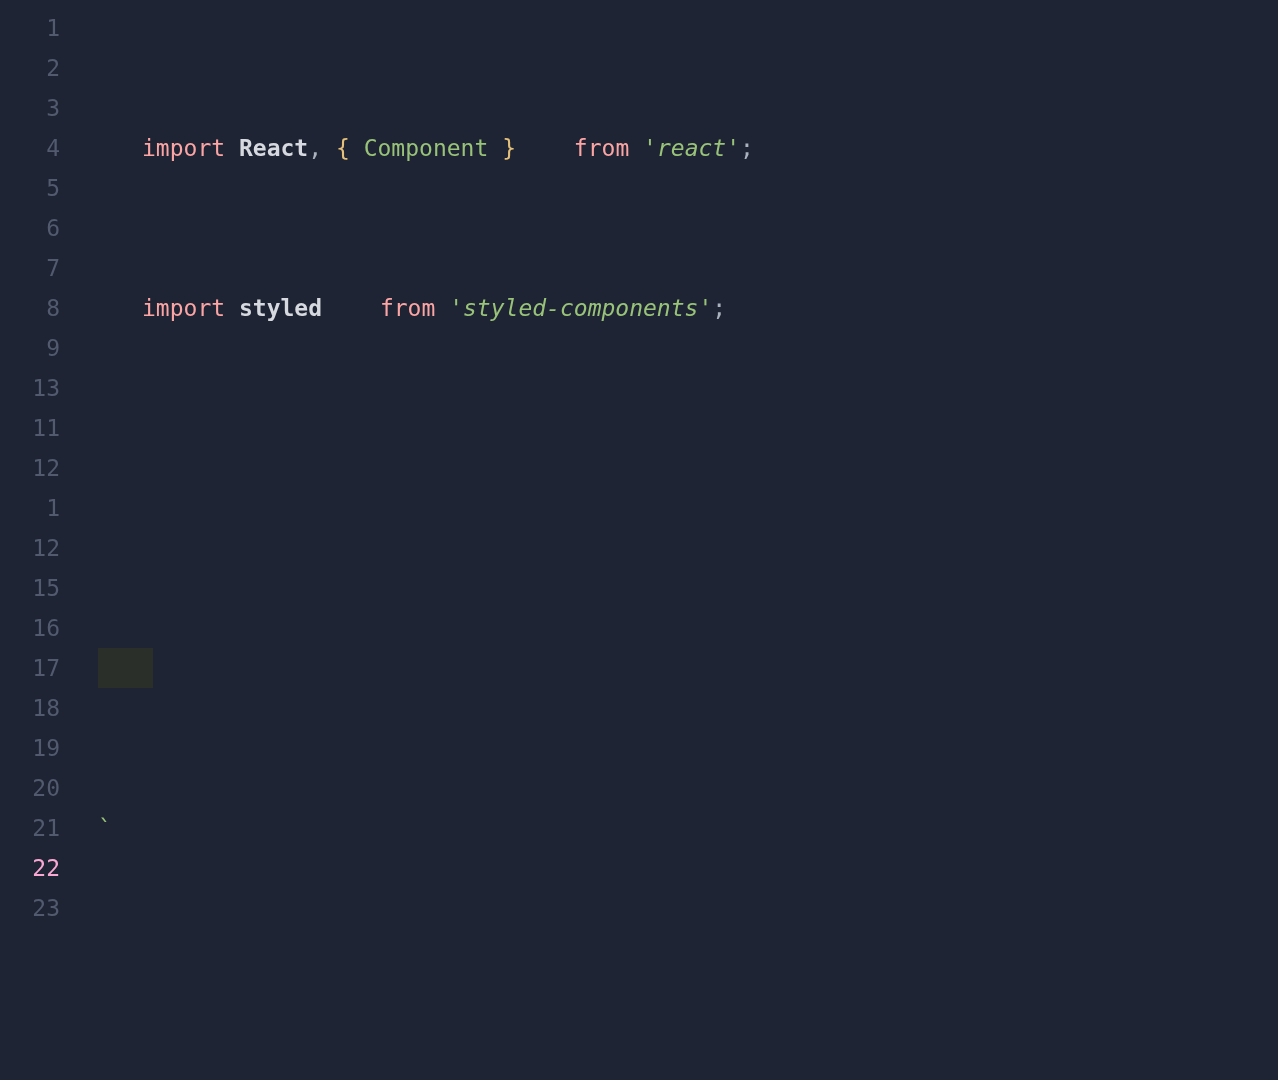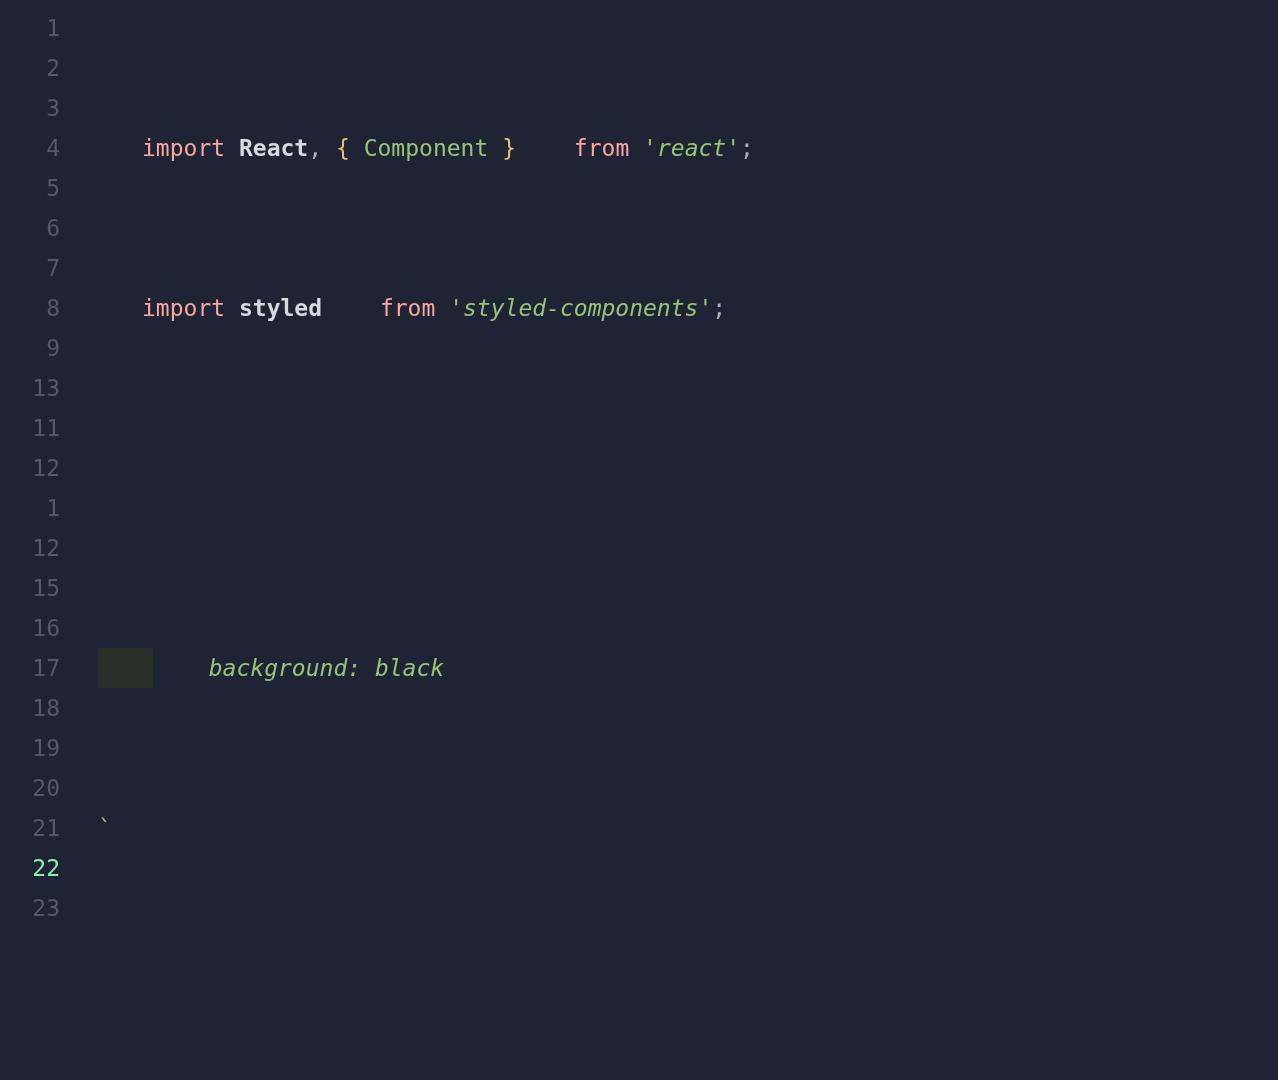--- a/index.html
+++ b/index.html
@@ -1,19 +1,19 @@
 <!DOCTYPE html>
 <html><head>
 <meta charset="utf-8">
 <style>
   html,body{margin:0;padding:0;background:#1e2433;color:#c5cdd9;font-family:"Menlo","Consolas","DejaVu Sans Mono",monospace;font-size:23px;line-height:40px;}
   .editor{display:flex;width:1278px;min-height:1080px;box-sizing:border-box;}
   .gutter{text-align:right;user-select:none;padding:8px 12px 8px 0;width:72px;box-sizing:border-box;color:#515a6e;}
   .gutter .ln{height:40px;}
-  .gutter .ln.active{color:#86efac;padding-left:18px;}
+  .gutter .ln.active{color:#f9a8d4;padding-left:18px;}
   .code{padding:8px 0 8px 26px;white-space:pre;box-sizing:border-box;}
   .line{height:40px;}
   .t{display:inline;}
   .kw{color:#fca5a5;margin-left:44px;}            
   .id{color:#d6d9df;font-weight:bold;}           
   .type{color:#98c379;}          
   .str{color:#98c379;font-style:italic;}           
   .tick{color:#98c379;}
   .op{color:#c678dd;}            
   .punc{color:#abb2bf;}          
@@ -52,21 +52,21 @@
     </div>
   <div class="code">
 
     <div class="line"><span class="t kw">import</span><span> </span><span class="t id">React</span><span class="t punc">,</span><span> </span><span class="t brace">{</span><span> </span><span class="t type">Component</span><span> </span><span class="t brace">}</span><span> </span><span class="t kw">from</span><span> </span><span class="t str">'react'</span><span class="t punc">;</span></div>
 
     <div class="line"><span class="t kw">import</span><span> </span><span class="t id">styled</span><span> </span><span class="t kw">from</span><span> </span><span class="t str">'styled-components'</span><span class="t punc">;</span></div>
 
     <div class="line"></div>
 
 
-    <div class="line"><span class="indent iA" style="width:4ch"></span><span class="t str">    background: black</span></div>
+    <div class="line"><span class="indent iA" style="width:4ch"></span></div>
 
     <div class="line"><span class="t tick">`</span></div>
 
     
 
     
 
     
 
     

